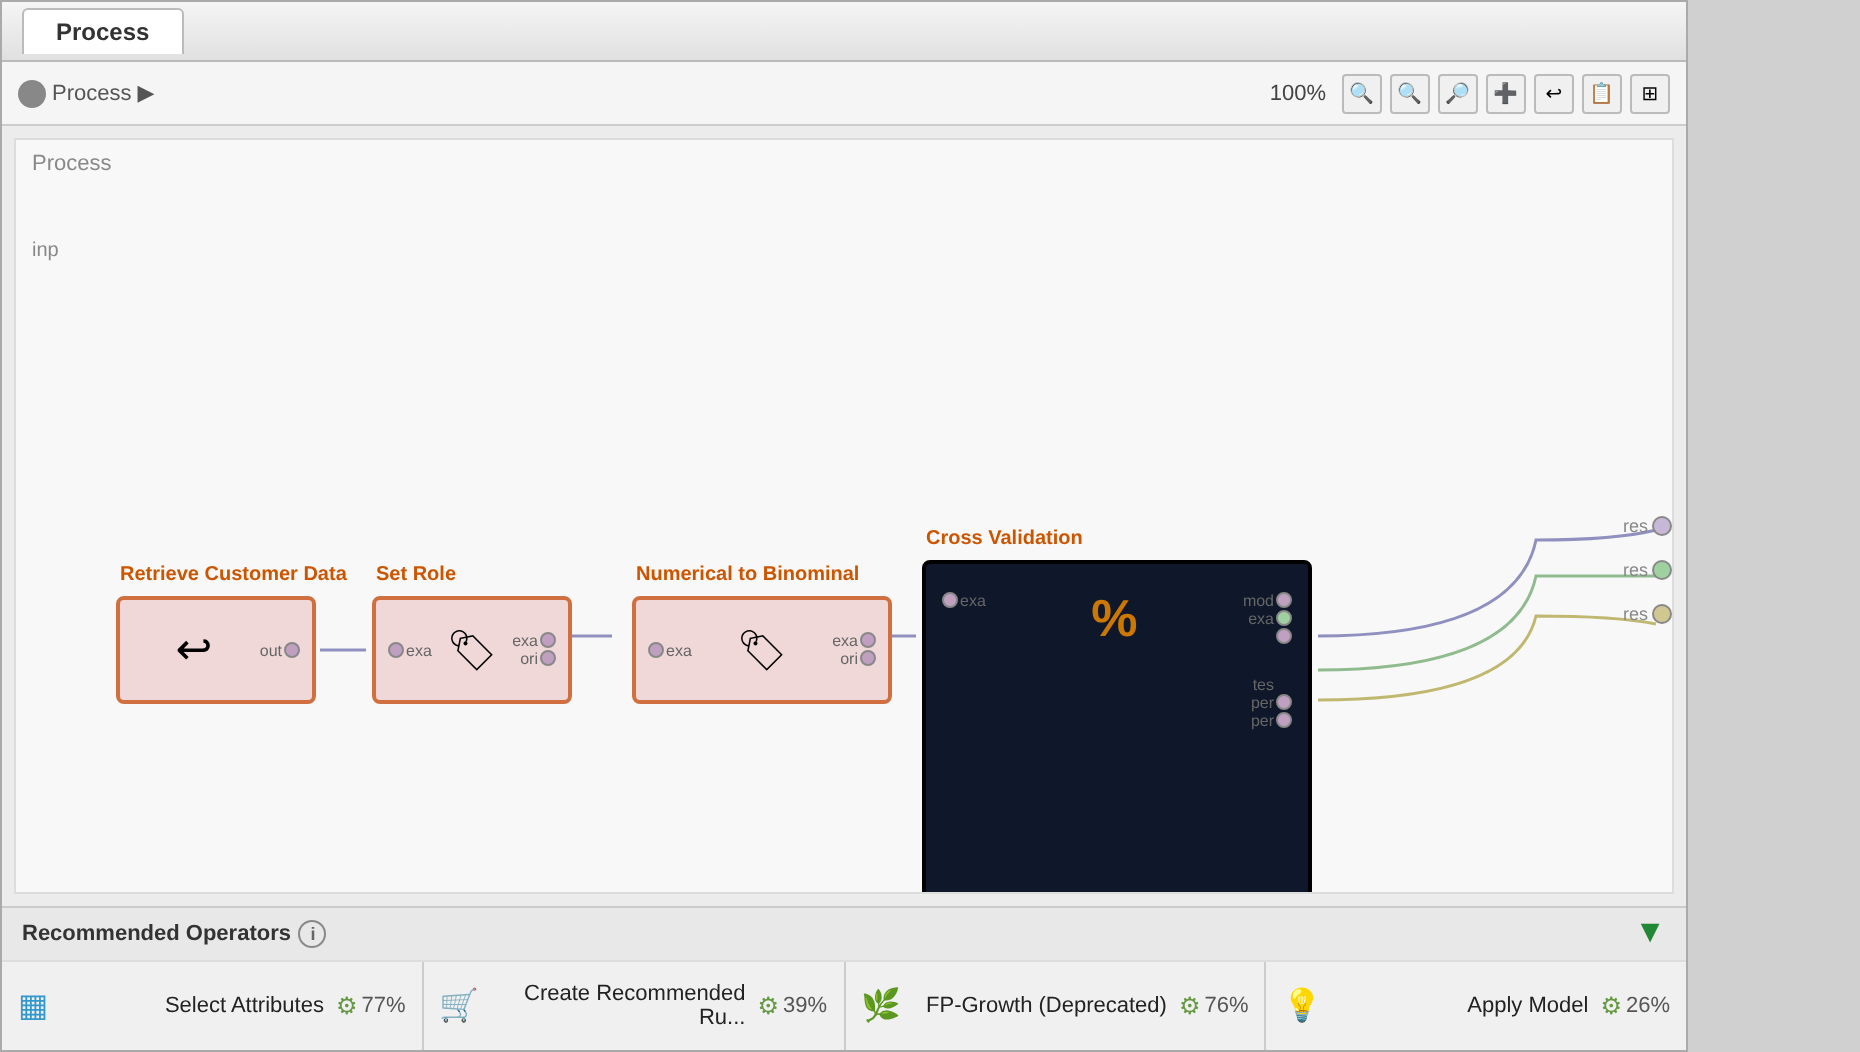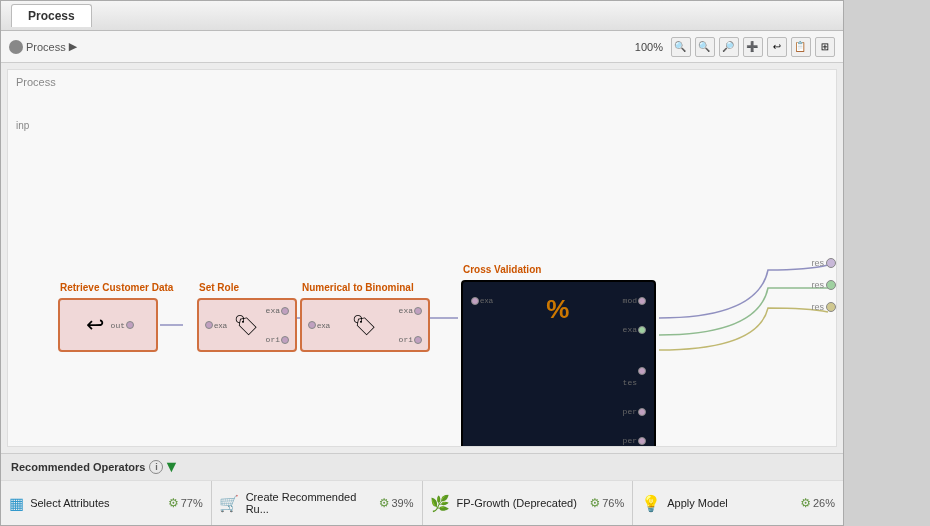--- a/index.html
+++ b/index.html
@@ -27,43 +27,43 @@
     .res-text { font-size: 9px; color: #888; margin-right: 2px; }
     .port-circle { width: 10px; height: 10px; border-radius: 50%; border: 1px solid #888; background: #c8b8d8; }
     .port-circle-green { background: #9fd0a0; }
     .port-circle-tan { background: #d0c890; }
 
     
     .operator { position: absolute; background: #f0d8d8; border: 2px solid #d07040; border-radius: 4px; display: flex; flex-direction: column; align-items: center; }
     .operator-label { font-size: 10px; color: #cc5500; font-weight: bold; position: absolute; top: -18px; left: 0; white-space: nowrap; }
     .operator-inner { display: flex; align-items: center; width: 100%; height: 100%; }
     .op-icon { flex: 1; display: flex; align-items: center; justify-content: center; font-size: 20px; }
-    .op-port-right { display: flex; flex-direction: column; gap: 20px; align-items: flex-end; padding-right: 2px; font-family: Liberation Mono, monospace; }
-    .port-tag { font-size: 8px; color: #666; display: flex; align-items: center; gap: 1px; }
+    .op-port-right { display: flex; flex-direction: column; gap: 0; align-items: flex-end; padding-right: 2px; }
+    .port-tag { font-size: 8px; color: #666; display: flex; align-items: flex-start; gap: 1px; }
     .port-dot { width: 8px; height: 8px; border-radius: 50%; border: 1px solid #888; background: #c0a0c0; display: inline-block; }
     .port-dot-green { background: #9fd0a0; }
 
     
     .operator-cv { background: #0f172a; border: 2px solid #000000; }
 
     
     .connections { position: absolute; top: 0; left: 0; width: 100%; height: 100%; pointer-events: none; }
 
     
     .wisdom-overlay { position: absolute; bottom: 50px; left: 8px; background: rgba(30,30,30,0.82); color: #fff; font-size: 22px; font-weight: bold; padding: 10px 18px; border-radius: 4px; }
 
     
     .rec-bar { background: #e8e8e8; border-top: 1px solid #ccc; height: 72px; display: flex; flex-direction: column; }
-    .rec-header { display: flex; align-items: center; padding: 4px 10px; font-size: 11px; color: #333; font-weight: bold; border-bottom: 1px solid #ddd; }
+    .rec-header { display: flex; align-items: center; padding: 4px 10px; font-size: 11px; color: #333; font-weight: bold; border-bottom: 1px solid #ddd; justify-content: space-between; }
     .rec-header-left { display: flex; align-items: center; gap: 4px; }
     .rec-items { display: flex; flex: 1; }
     .rec-item { flex: 1; display: flex; align-items: center; padding: 4px 8px; border-right: 1px solid #ccc; gap: 6px; background: #f0f0f0; cursor: pointer; }
     .rec-item:last-child { border-right: none; }
     .rec-item-icon { font-size: 16px; }
-    .rec-item-text { font-size: 11px; color: #222; flex: 1; }
+    .rec-item-text { font-size: 11px; color: #222; flex: 1; text-align: right; }
     .rec-item-pct { display: flex; align-items: center; gap: 2px; font-size: 11px; color: #555; white-space: nowrap; }
     .pct-icon { color: #669944; font-size: 12px; }
 
     
     .chevron-down { color: #228833; font-size: 16px; }
 
     
     .info-icon { width: 14px; height: 14px; border-radius: 50%; border: 1px solid #888; display: flex; align-items: center; justify-content: center; font-size: 9px; color: #666; }
   </style>
 </head>
@@ -114,34 +114,34 @@
     </div>
     <div class="res-port" style="top: 210px; right: 0;">
       <span class="res-text">res</span>
       <div class="port-circle port-circle-green"></div>
     </div>
     <div class="res-port" style="top: 232px; right: 0;">
       <span class="res-text">res</span>
       <div class="port-circle port-circle-tan"></div>
     </div>
 
-    <div class="operator" style="left: 50px; top: 228px; width: 100px; height: 54px; padding: 20px;">
+    <div class="operator" style="left: 50px; top: 228px; width: 100px; height: 54px; padding: 4px;">
       <div class="operator-label">Retrieve Customer Data</div>
       <div class="operator-inner">
         <div class="op-icon" style="font-size:22px;">↩</div>
         <div class="op-port-right">
           <div class="port-tag">
             <span style="font-size:8px;color:#666;">out</span>
             <div class="port-dot port-circle-green"></div>
           </div>
         </div>
       </div>
     </div>
 
-    <div class="operator" style="left: 178px; top: 228px; width: 100px; height: 54px; padding: 4px; margin-left: 11px;">
+    <div class="operator" style="left: 178px; top: 228px; width: 100px; height: 54px; padding: 4px;">
       <div class="operator-label">Set Role</div>
       <div class="operator-inner">
         <div style="display:flex;flex-direction:column;gap:2px;padding-left:2px;">
           <div class="port-tag">
             <div class="port-dot"></div>
             <span style="font-size:8px;color:#666;">exa</span>
           </div>
         </div>
         <div class="op-icon">🏷</div>
         <div class="op-port-right">
@@ -150,21 +150,21 @@
             <div class="port-dot"></div>
           </div>
           <div class="port-tag">
             <span style="font-size:8px;color:#666;">ori</span>
             <div class="port-dot"></div>
           </div>
         </div>
       </div>
     </div>
 
-    <div class="operator" style="left: 292px; top: 228px; width: 130px; height: 54px; padding: 4px;">
+    <div class="operator" style="left: 308px; top: 228px; width: 130px; height: 54px; padding: 4px;">
       <div class="operator-label">Numerical to Binominal</div>
       <div class="operator-inner">
         <div style="display:flex;flex-direction:column;gap:2px;padding-left:2px;">
           <div class="port-tag">
             <div class="port-dot"></div>
             <span style="font-size:8px;color:#666;">exa</span>
           </div>
         </div>
         <div class="op-icon">🏷</div>
         <div class="op-port-right">

